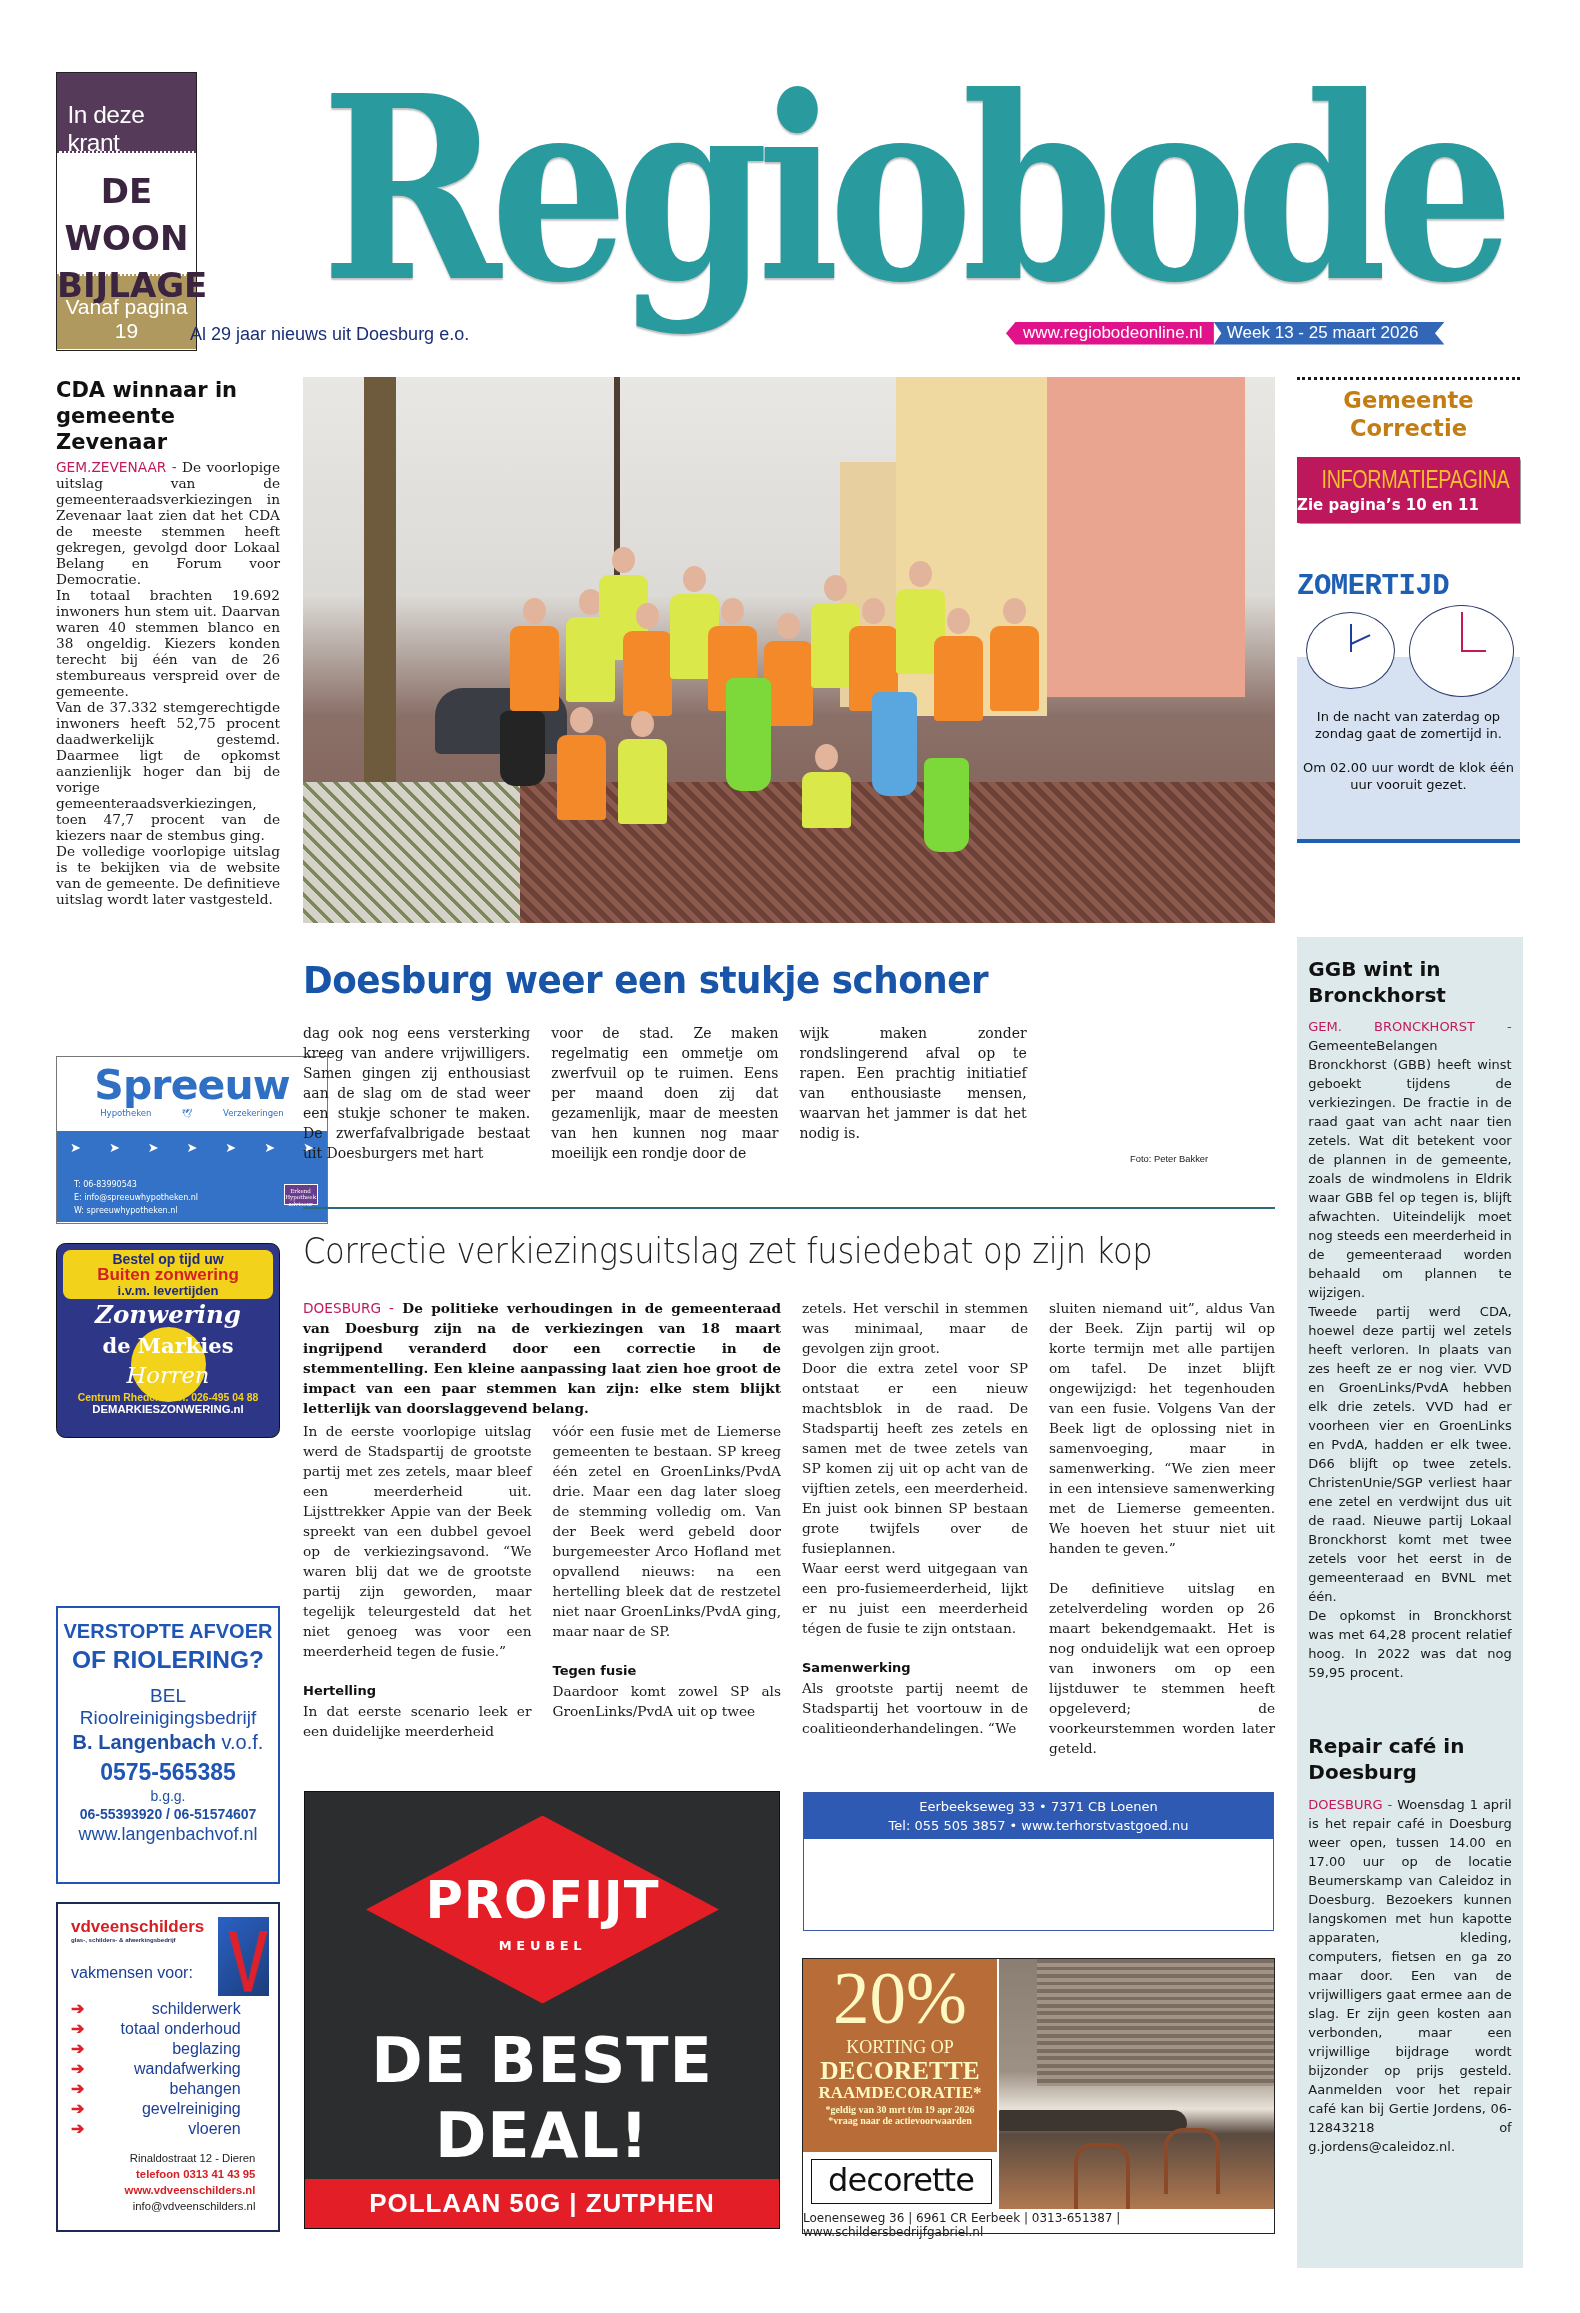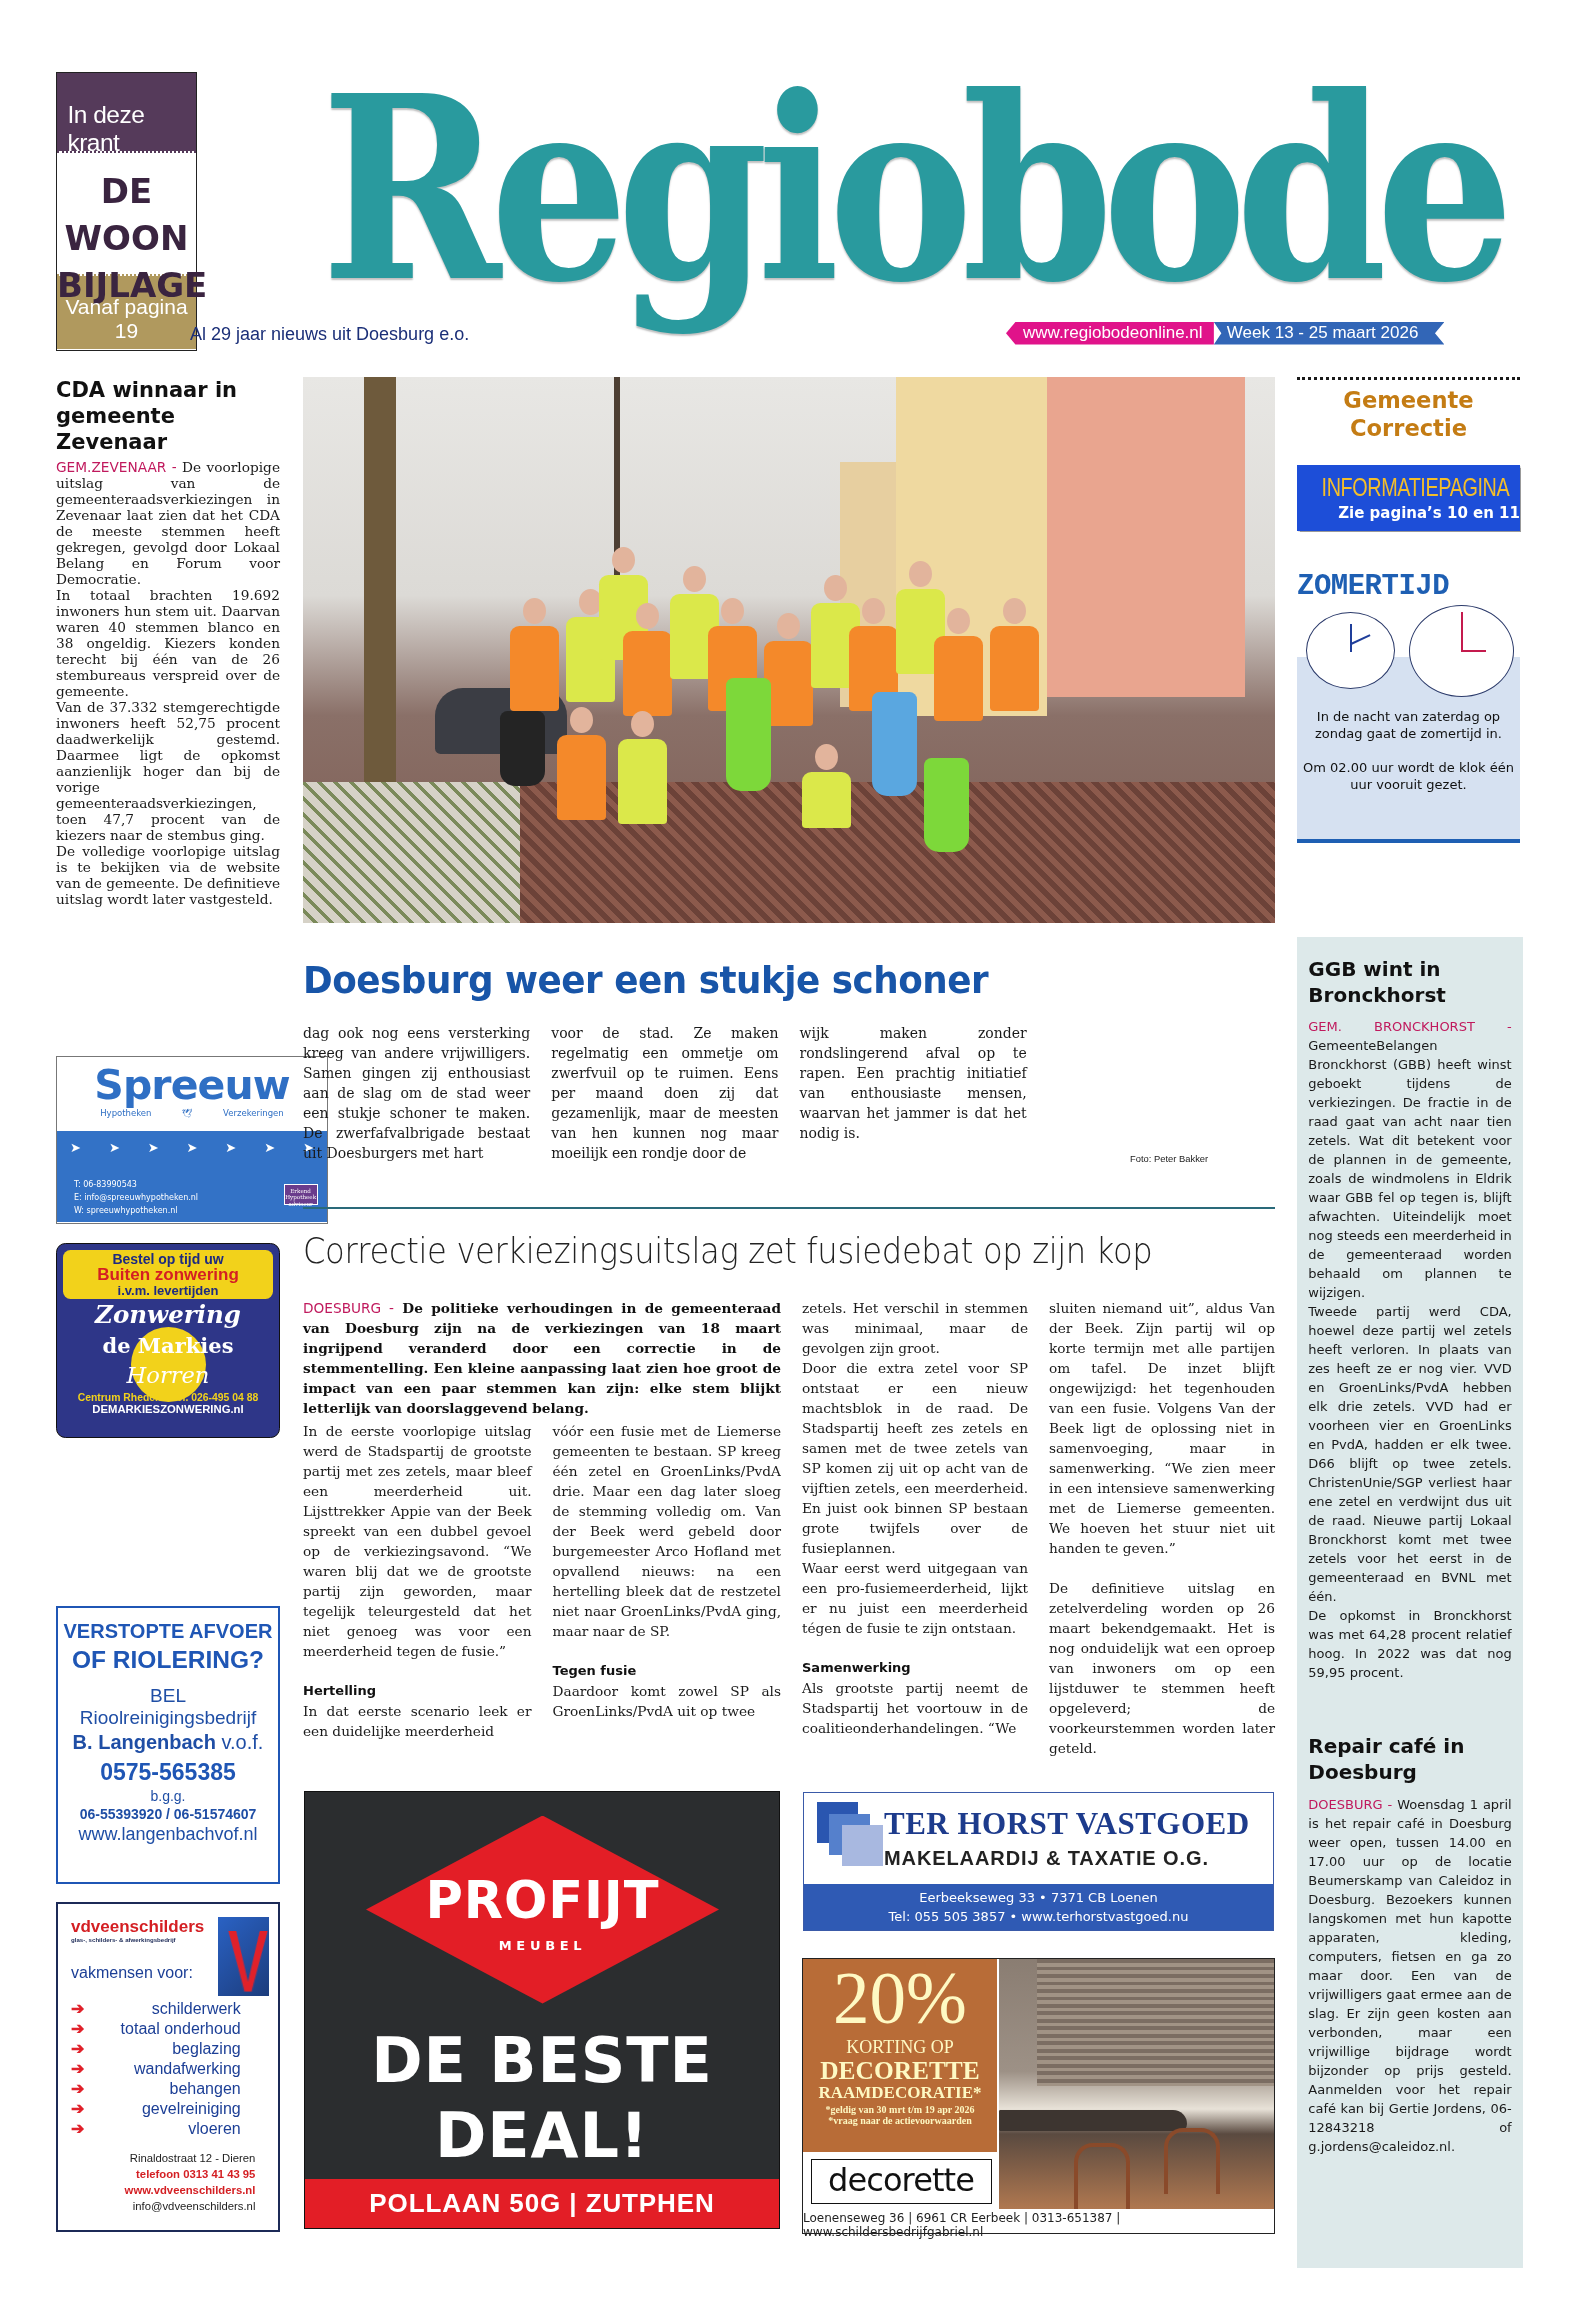--- a/index.html
+++ b/index.html
@@ -96,21 +96,21 @@
   .vest::before { content: ""; position: absolute; left: 13px; top: -28px; width: 22.6px; height: 26px; border-radius: 50%; background: #e2b49c; }
   .bag { position: absolute; width: 45px; height: 75px; border-radius: 7.5px 7.5px 15px 15px; }
   .bag.g { background: #7dd83a; }
   .bag.b { background: #5aa7e0; }
   .bag.k { background: #242424; }
 
   
   .gem { left: 1297px; top: 377px; width: 223px; }
   .gem .dots { height: 3.8px; border-top: 3.8px dotted #1a1a1a; margin-bottom: 5.6px; }
   .gem .title { font-family: "DejaVu Sans", sans-serif; font-weight: bold; color: #c47c14; font-size: 22.6px; line-height: 28px; text-align: center; }
-  .gem .infobox { background: #1d4ed8; margin-top: 23px; text-align: right; padding: 5.6px 0 6.6px; box-shadow: 0.9px 0.9px 0.9px #999; }
+  .gem .infobox { background: #be185d; margin-top: 15px; text-align: left; padding: 5.6px 0 6.6px; box-shadow: 0.9px 0.9px 0.9px #999; }
   .gem .info1 { font-family: "Liberation Sans", sans-serif; color: #f4be2a; font-size: 25.4px; line-height: 32px; transform: scaleX(0.78); letter-spacing: -0.5px; }
   .gem .info2 { font-family: "DejaVu Sans", sans-serif; font-weight: bold; color: #fff; font-size: 15px; line-height: 21px; }
   .zomer { left: 1297px; top: 563px; width: 223px; }
   .zomer .title { font-family: Liberation Mono, monospace; font-weight: bold; color: #1e5fb3; font-size: 29px; line-height: 47px; letter-spacing: -0.5px; }
   .zomer .panel { margin-top: 47px; height: 186px; background: #d6e1f1; border-bottom: 4.7px solid #1e5fb3; position: relative; padding-top: 51px; text-align: center; font-family: "DejaVu Sans", sans-serif; font-size: 13px; line-height: 17px; color: #111; }
   .zomer .panel p + p { margin-top: 17px; }
   .clock { position: absolute; border: 1.4px solid #2b3a6a; border-radius: 50%; background: #fff; }
   .clock1 { left: 1306px; top: 612px; width: 89px; height: 77px; }
   .clock2 { left: 1409px; top: 605px; width: 105px; height: 92px; }
   .clock .h { position: absolute; background: #1f3e9a; }
@@ -421,27 +421,20 @@
     <div class="p2">MEUBEL</div>
   </div>
   <div class="big">
     <div>DE BESTE</div>
     <div>DEAL!</div>
   </div>
   <div class="bar">POLLAAN 50G | ZUTPHEN</div>
 </div>
 
 <div class="abs ad-terhorst">
-  <div class="top">
-    <div class="sq" style="left:13px;top:9.4px;background:#2a56b0"></div>
-    <div class="sq" style="left:25.4px;top:21px;background:#5580cc"></div>
-    <div class="sq" style="left:38px;top:32px;background:#a8b8e0"></div>
-    <div class="t1">TER HORST VASTGOED</div>
-    <div class="t2">MAKELAARDIJ  &amp;  TAXATIE O.G.</div>
-  </div>
   <div class="bot">
     <div>Eerbeekseweg 33 • 7371 CB Loenen</div>
     <div>Tel: 055 505 3857 •  www.terhorstvastgoed.nu</div>
   </div>
 </div>
 
 <div class="abs ad-deco">
   <div class="orange">
     <div class="pct">20%</div>
     <div class="k1">KORTING OP</div>

